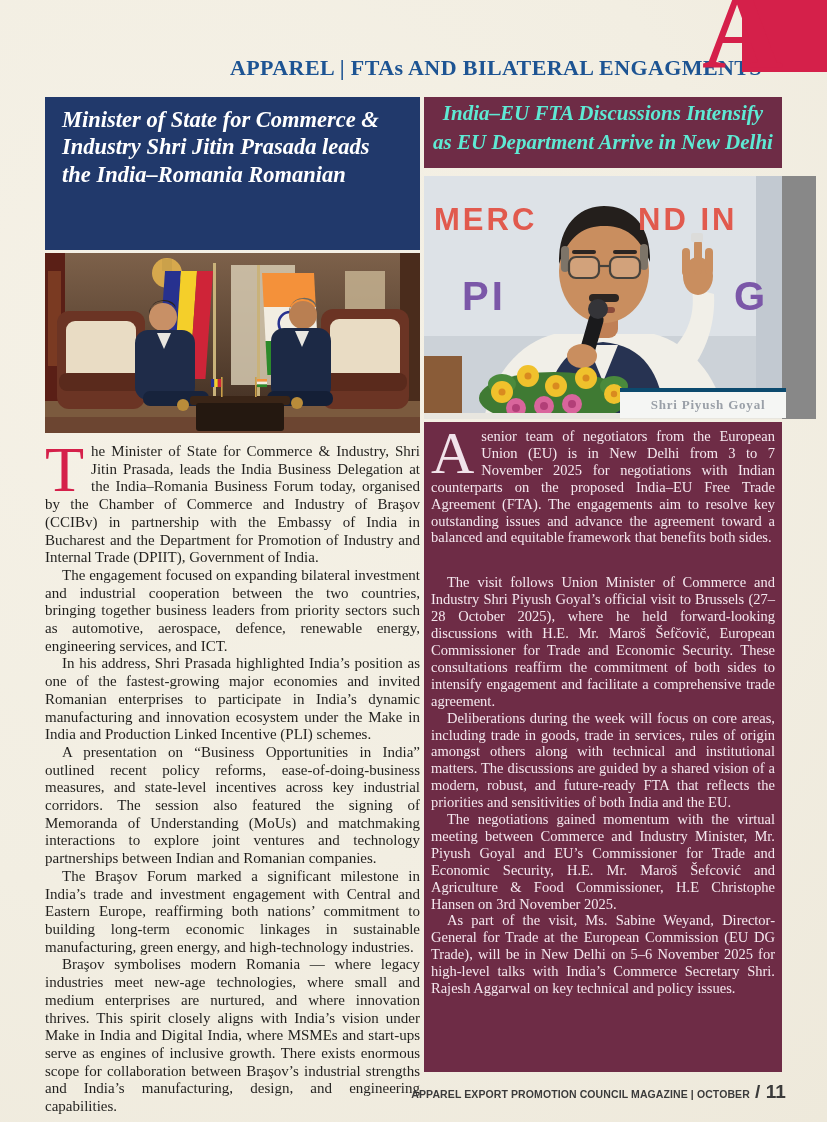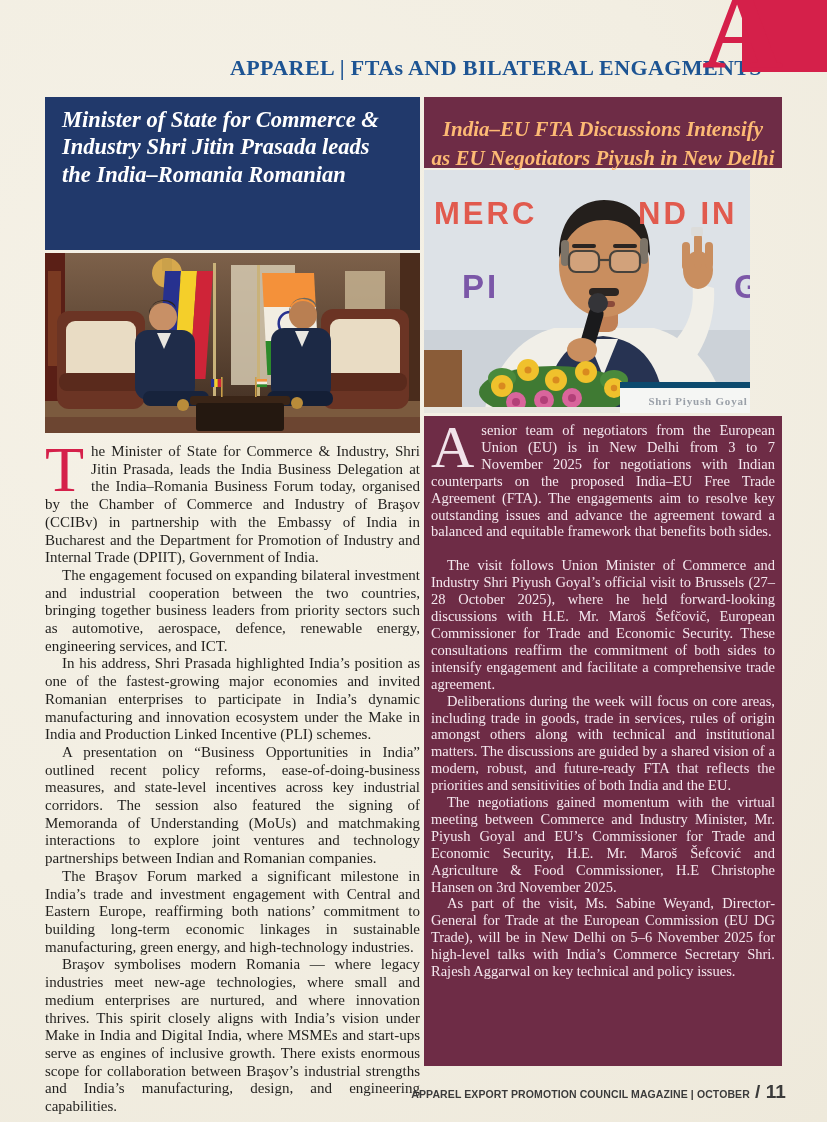--- a/index.html
+++ b/index.html
@@ -30,58 +30,58 @@
   
   .col-left{position:absolute; left:45px; top:97px; width:375px;}
   .col-right{position:absolute; left:424px; top:97px; width:358px;}
   
   .headline-left{
     background:#21396b; color:#ffffff; height:153px; box-sizing:border-box;
     padding:9px 14px 12px 17px;
     font-style:italic; font-weight:bold; font-size:22.5px; line-height:27.4px;
   }
   .headline-right{
-    background:#6e2c46; color:#fdba74; height:71px; box-sizing:border-box;
-    padding:18px 4px 0 4px; text-align:center;
+    background:#6e2c46; color:#5eead4; height:71px; box-sizing:border-box;
+    padding:2px 4px 0 4px; text-align:center;
     font-style:italic; font-weight:bold; font-size:21px; line-height:29px;
   }
   
   .photo{position:relative; overflow:hidden; background:#888;}
   .photo-left{margin-top:3px; width:375px; height:180px;}
-  .photo-right{margin-top:2px; width:326px; height:243px;}
+  .photo-right{margin-top:8px; width:392px; height:243px;}
   .photo svg{position:absolute; left:0; top:0; display:block;}
   .banner-letter{
     position:absolute; font-family:"Liberation Sans", sans-serif; font-weight:bold;
     letter-spacing:3px; white-space:nowrap;
   }
   .bl-red{color:#e15a4e; font-size:31px; top:26px;}
-  .bl-purple{color:#7b57a8; font-size:33px; top:98px;}
+  .bl-purple{color:#7b57a8; font-size:40px; top:98px;}
   .bl-mer{left:10px;} .bl-ndi{left:214px;}
   .bl-pi{left:38px;} .bl-g{left:310px;}
   .nameplate{
     position:absolute; left:196px; top:212px; width:156px; height:26px;
-    background:#f5f6f4; border-top:6px solid #0c4a6e;
+    background:#f5f6f4; border-top:4px solid #0c4a6e;
     display:flex; align-items:center; justify-content:center;
-    font-weight:bold; font-size:11px; letter-spacing:0.8px; color:#9aa0a8;
+    font-weight:bold; font-size:13px; letter-spacing:0.8px; color:#9aa0a8;padding-left:10px;
   }
   
   .body-left{
     margin-top:10px; color:#201f1d;
     font-size:15px; line-height:17.7px; text-align:justify;
   }
   .body-left p{margin:0; text-indent:17px;}
   .body-left p.first{text-indent:0;}
   .body-right{
     margin-top:3px; background:#6e2c46; color:#f4e7ee;
     box-sizing:border-box; padding:6px 7px 14px 7px; min-height:650px;
     font-size:14.5px; line-height:16.9px; text-align:justify;
   }
   .body-right p{margin:0; text-indent:16px;}
   .body-right p.first{text-indent:0;}
-  .body-right p.gap-top{margin-top:17px;}
+  .body-right p.gap-top{margin-top:28px;}
   .dropcap{
     float:left; font-family:"Liberation Serif", serif;
     font-size:64px; line-height:50px; padding:2px 7px 0 0;
   }
   .dropcap-red{color:#d5204a;}
   .dropcap-cream{color:#f1e3ea; font-size:60px; line-height:47px;}
   
   .footer{
     position:absolute; top:1081px; right:41px; white-space:nowrap;
     font-family:"Liberation Sans", sans-serif; font-weight:bold;
@@ -199,21 +199,21 @@
       <p>In his address, Shri Prasada highlighted India’s position as one of the fastest-growing major economies and invited Romanian enterprises to participate in India’s dynamic manufacturing and innovation ecosystem under the Make in India and Production Linked Incentive (PLI) schemes.</p>
       <p>A presentation on “Business Opportunities in India” outlined recent policy reforms, ease-of-doing-business measures, and state-level incentives across key industrial corridors. The session also featured the signing of Memoranda of Understanding (MoUs) and matchmaking interactions to explore joint ventures and technology partnerships between Indian and Romanian companies.</p>
       <p>The Braşov Forum marked a significant milestone in India’s trade and investment engagement with Central and Eastern Europe, reaffirming both nations’ commitment to building long-term economic linkages in sustainable manufacturing, green energy, and high-technology industries.</p>
       <p>Braşov symbolises modern Romania — where legacy industries meet new-age technologies, where small and medium enterprises are nurtured, and where innovation thrives. This spirit closely aligns with India’s vision under Make in India and Digital India, where MSMEs and start-ups serve as engines of inclusive growth. There exists enormous scope for collaboration between Braşov’s industrial strengths and India’s manufacturing, design, and engineering capabilities.</p>
     </div>
   </div>
 
   <div class="col-right">
     <div class="headline-right">
       <div>India–EU FTA Discussions Intensify</div>
-      <div>as EU Negotiators Piyush in New Delhi</div>
+      <div>as EU Department Arrive in New Delhi</div>
     </div>
 
     <div class="photo photo-right">
       <svg width="358" height="243" viewBox="0 0 358 243">
         <rect width="358" height="243" fill="#ccd2d8"></rect>
         <rect x="0" y="0" width="358" height="160" fill="#dde2e7"></rect>
         <rect x="332" y="0" width="26" height="243" fill="#c2c9d1"></rect>
         <rect x="0" y="180" width="38" height="63" fill="#8a5c38"></rect>
 
         <path d="M60,243 C70,192 100,166 130,158 L230,158 C265,168 292,196 302,243 Z" fill="#f1efe8"></path>

